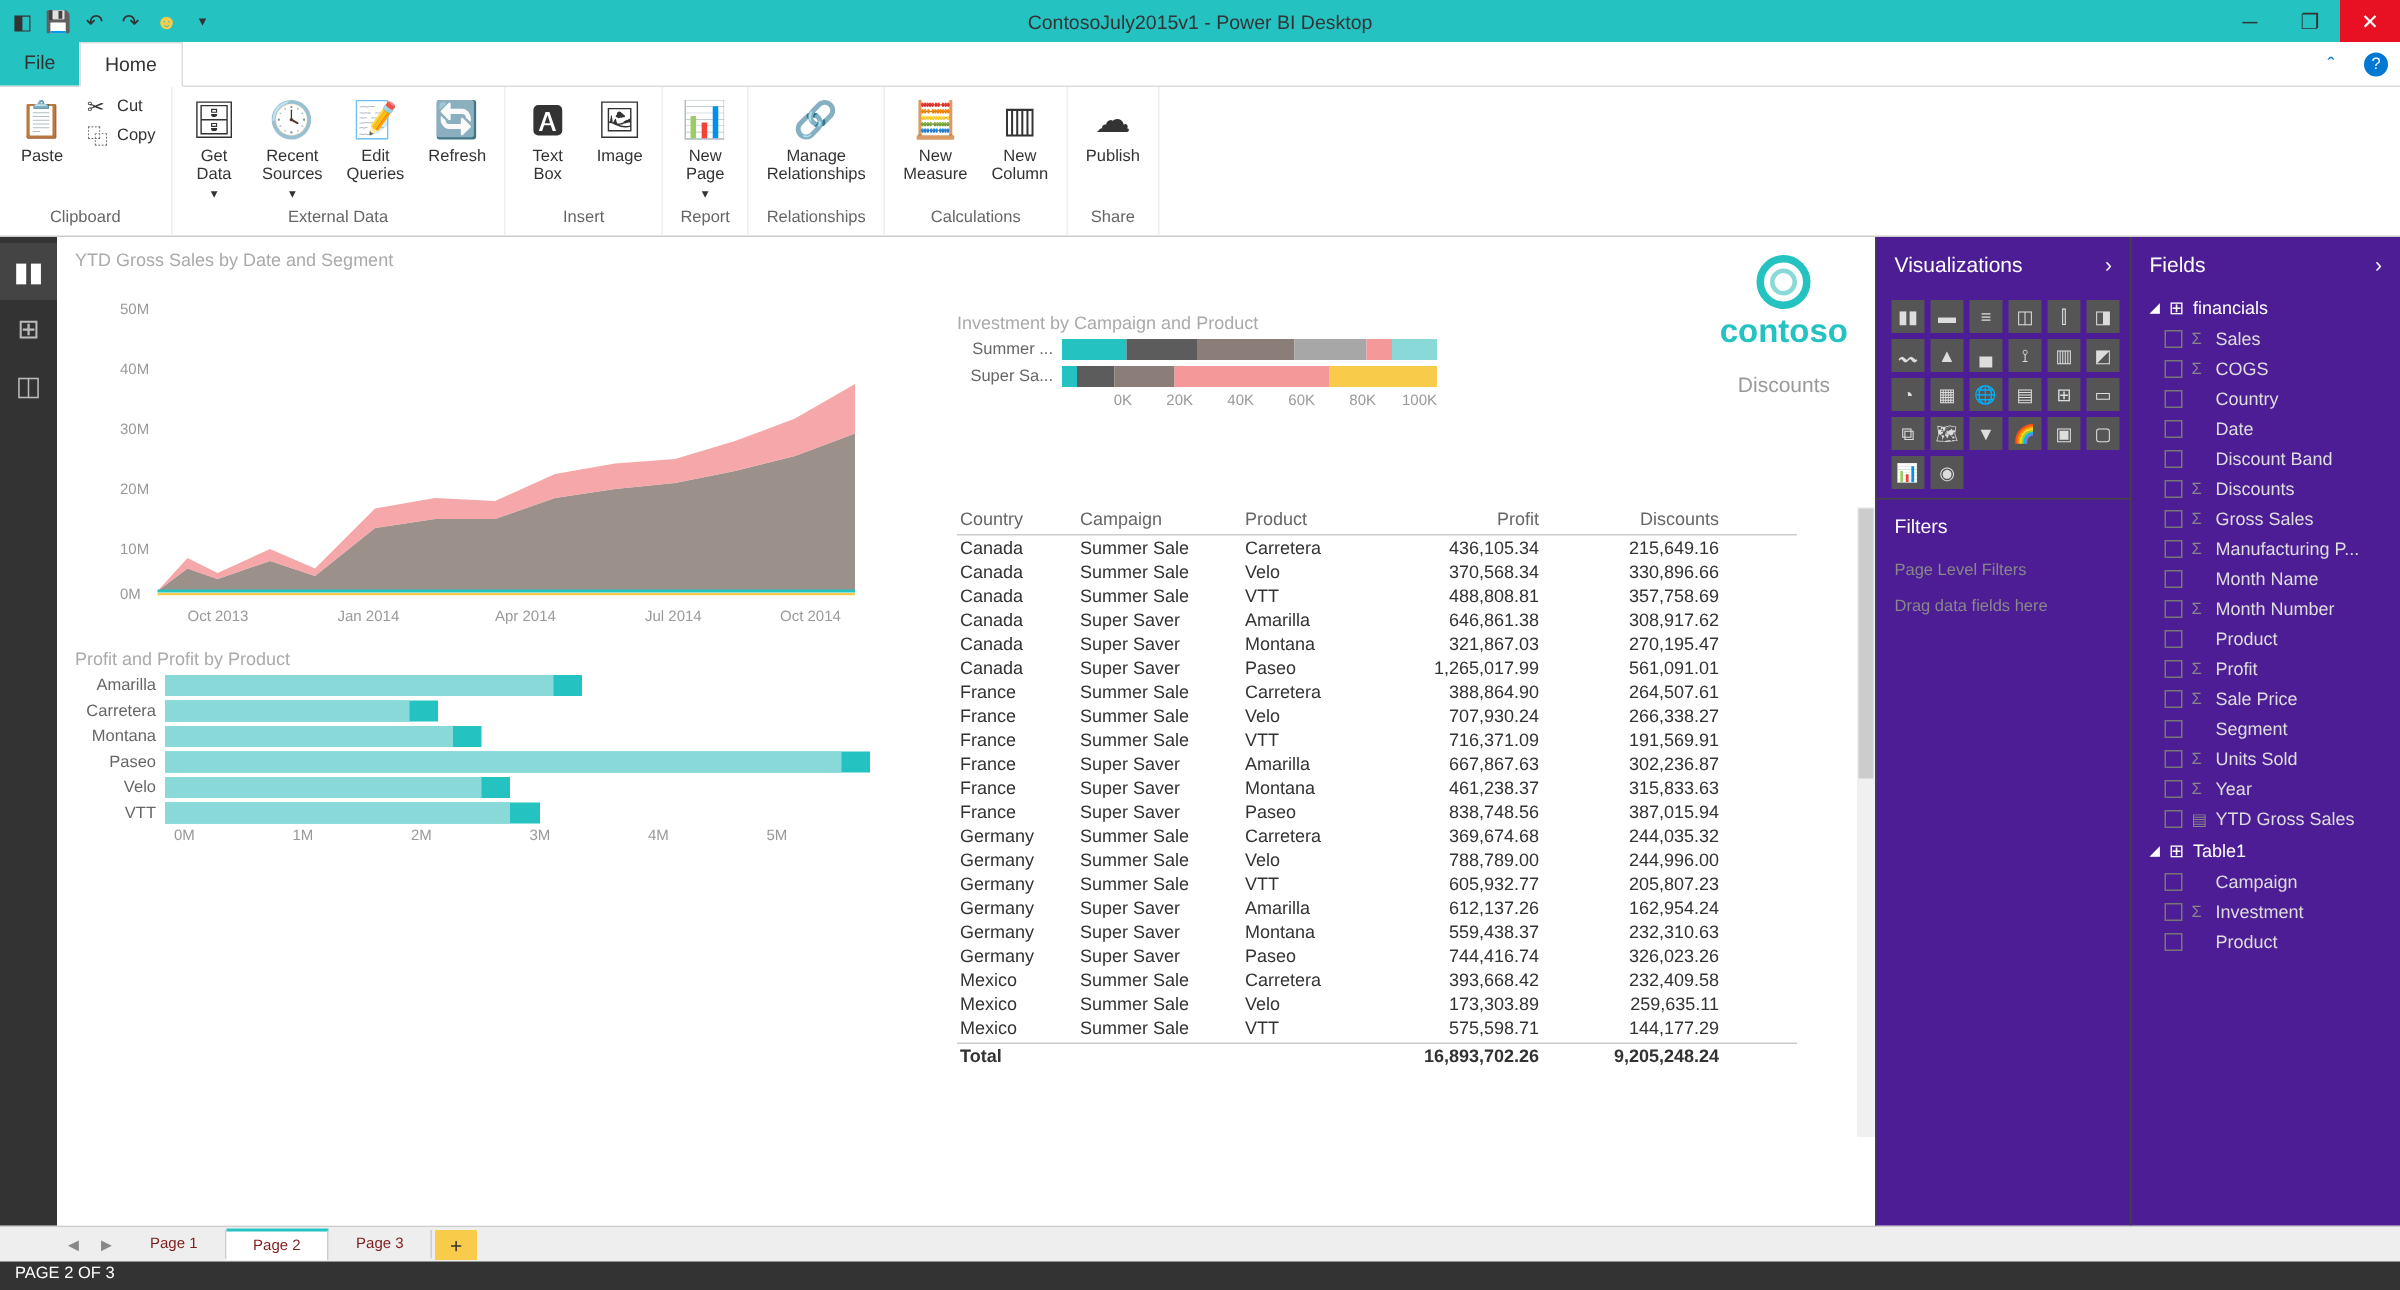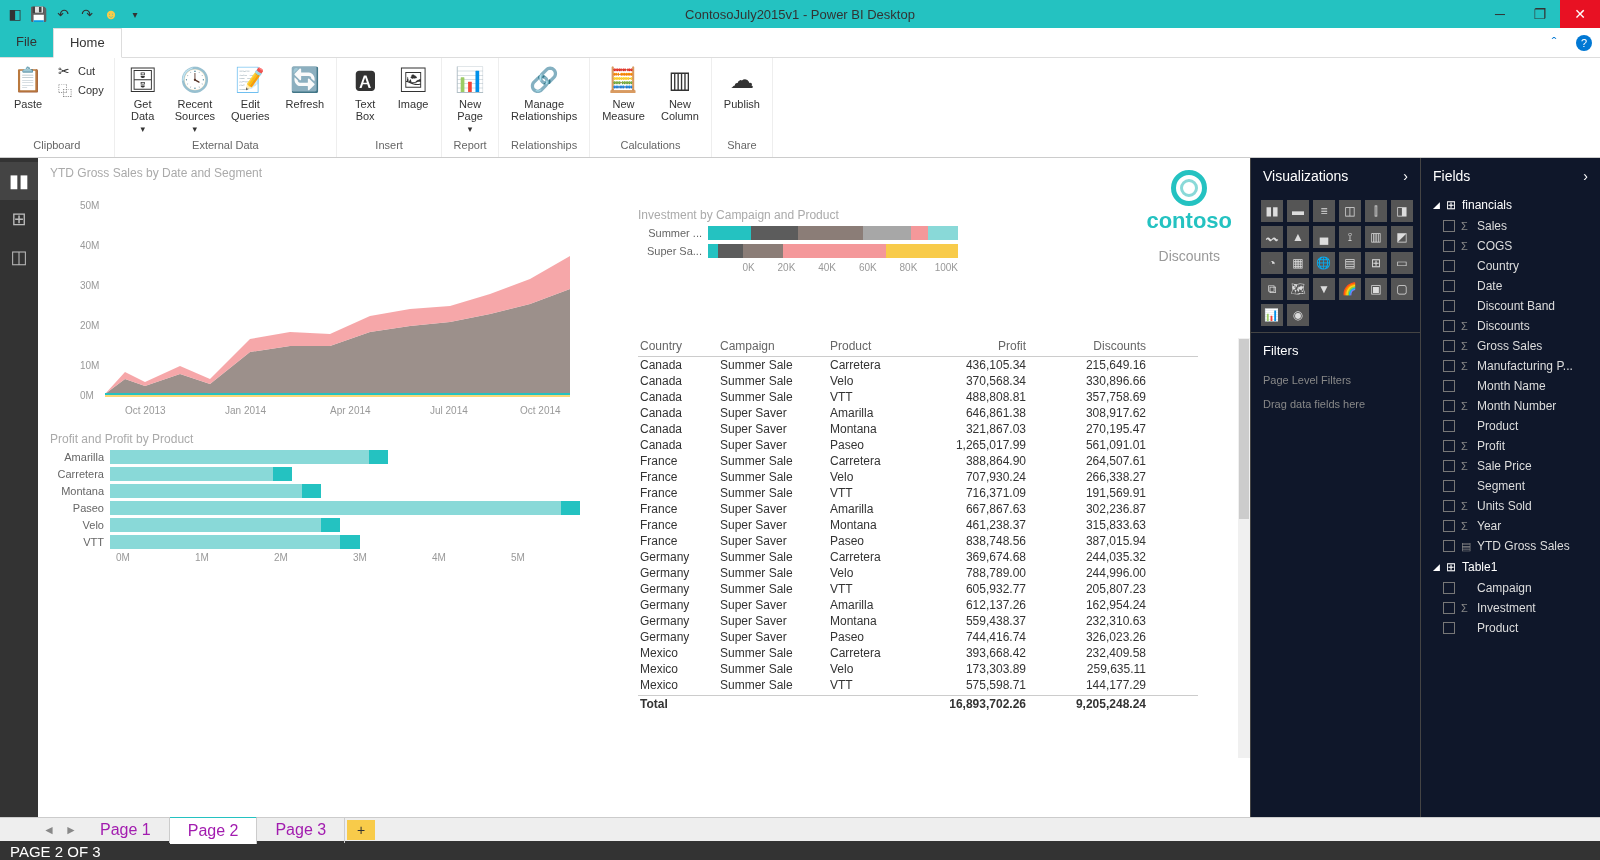--- a/index.html
+++ b/index.html
@@ -59,37 +59,37 @@
 .stacked-bar{display:flex;height:14px;flex:1}
 .stacked-axis{display:flex;margin-left:76px;font-size:10px;color:#999;margin-top:4px}
 .stacked-axis span{flex:1;text-align:right}
 .tbl{position:absolute;left:600px;top:180px;width:560px;font-size:12px}
 .tbl-head{display:flex;font-weight:400;color:#666;border-bottom:1px solid #ccc;padding-bottom:2px}
 .tbl-head span,.tbl-row span{padding:1px 2px}
 .tbl-row{display:flex;color:#333}
 .tbl-row.total{font-weight:600;border-top:1px solid #ccc;margin-top:2px}
 .c1{width:80px}.c2{width:110px}.c3{width:80px}.c4{width:120px;text-align:right}.c5{width:120px;text-align:right}
 .tbl-scroll{max-height:415px;overflow:hidden}
-.pane{width:170px;background:#0f172a;color:#ccc;display:flex;flex-direction:column;border-left:1px solid #444}
+.pane{width:170px;background:#4c1d95;color:#ccc;display:flex;flex-direction:column;border-left:1px solid #444}
 .pane.fields{width:180px}
 .pane-head{padding:10px 12px;font-size:14px;color:#fff;display:flex;justify-content:space-between;align-items:center;cursor:pointer}
 .viz-grid{display:grid;grid-template-columns:repeat(6,1fr);gap:4px;padding:6px 10px}
 .viz-ico{width:22px;height:22px;background:#555;display:flex;align-items:center;justify-content:center;font-size:12px;color:#ddd;cursor:pointer}
 .filters-head{padding:10px 12px;font-size:13px;color:#fff;border-top:1px solid #444}
 .filter-txt{padding:6px 12px;font-size:11px;color:#888}
 .field-table{padding:4px 12px;font-size:12px;color:#fff;display:flex;align-items:center;gap:6px;cursor:pointer}
 .field-item{padding:3px 12px 3px 22px;font-size:12px;color:#ddd;display:flex;align-items:center;gap:6px;cursor:pointer}
 .field-chk{width:12px;height:12px;border:1px solid #777;flex-shrink:0}
 .field-sigma{color:#888;font-size:11px;width:10px}
 .pagetabs{height:24px;background:#eee;display:flex;align-items:center;border-top:1px solid #ccc;padding-left:38px}
 .pagenav{width:22px;text-align:center;color:#888;cursor:pointer}
-.pagetab{padding:4px 18px;font-size:16px;color:#a21caf;border-right:1px solid #ccc;cursor:pointer}
+.pagetab{padding:4px 18px;font-size:10px;color:#7f1d1d;border-right:1px solid #ccc;cursor:pointer}
 .pagetab.active{background:#fff;border-top:2px solid #24c2c1}
 .pageadd{width:28px;height:20px;background:#f8cb4a;display:flex;align-items:center;justify-content:center;margin-left:2px;font-size:14px;cursor:pointer}
-.statusbar{height:19px;background:#333;color:#fff;font-size:15px;padding:2px 10px}
+.statusbar{height:19px;background:#333;color:#fff;font-size:11px;padding:2px 10px}
 .scrollbar-v{position:absolute;right:0;top:180px;width:12px;height:420px;background:#f0f0f0}
 .scrollbar-v:after{content:"";position:absolute;left:1px;top:1px;width:10px;height:180px;background:#ccc}
 </style>
 </head>
 <body>
 
 <div class="titlebar">
   <div class="qat">
     <div class="qat-btn">◧</div>
     <div class="qat-btn" style="color:#0055aa">💾</div>

